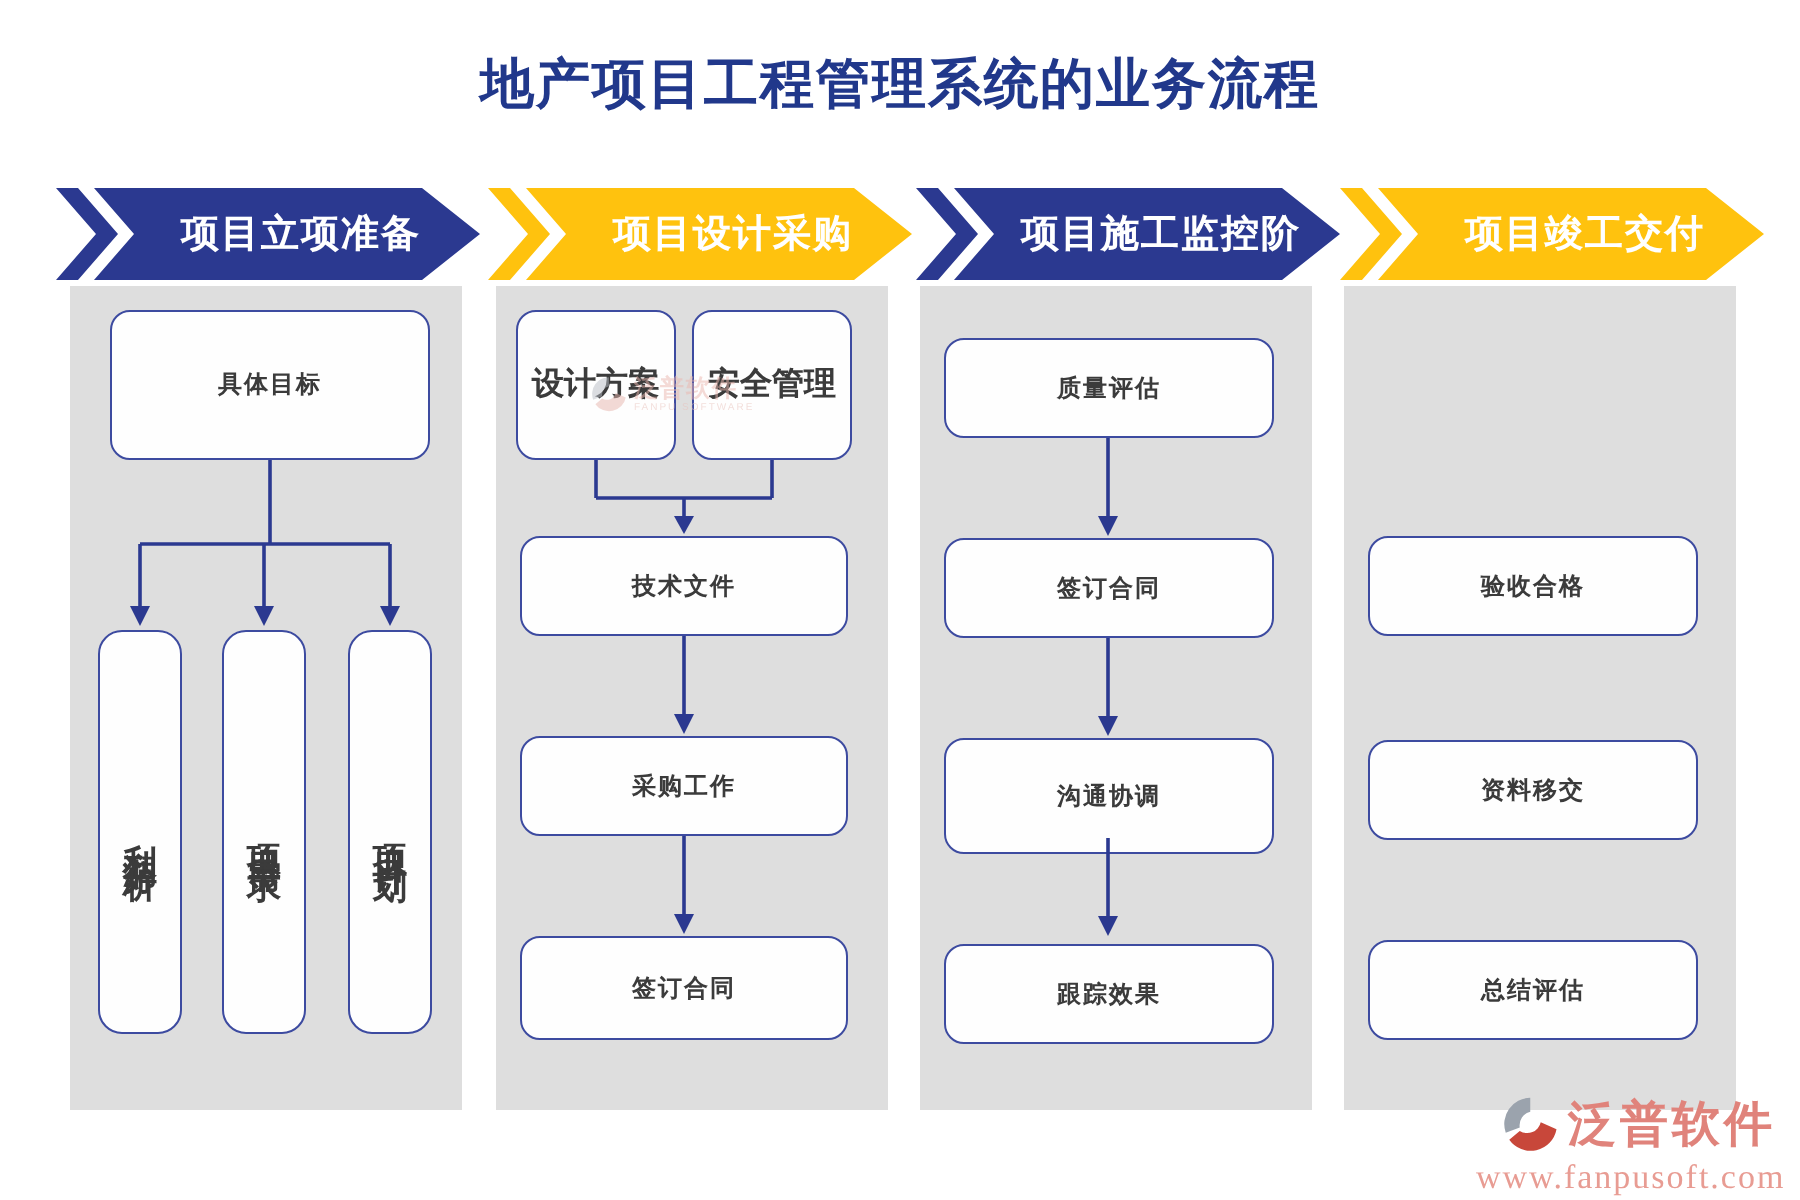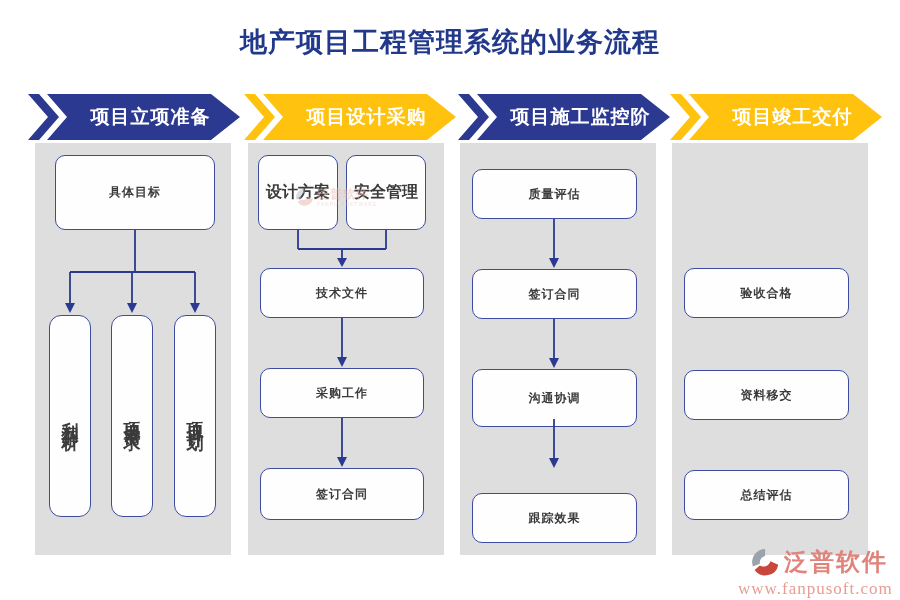--- a/index.html
+++ b/index.html
@@ -128,21 +128,21 @@
       <polygon points="89,115 99,115 94,124"></polygon>
     <path d="M94,175 V215"></path>
       <polygon points="89,214 99,214 94,224"></polygon>
     <path d="M94,275 V315"></path>
       <polygon points="89,314 99,314 94,324"></polygon>
   </svg>
 
   <div class="fbox" style="left:472px;top:169px;width:165px;height:50px">质量评估</div>
   <div class="fbox" style="left:472px;top:269px;width:165px;height:50px">签订合同</div>
   <div class="fbox" style="left:472px;top:369px;width:165px;height:58px">沟通协调</div>
-  <div class="fbox" style="left:472px;top:493px;width:165px;height:50px">跟踪效果</div>
+  <div class="fbox" style="left:472px;top:472px;width:165px;height:50px">跟踪效果</div>
 
   <svg class="conn" style="left:460px" width="196" height="412">
     <path d="M94,76 V116"></path>
       <polygon points="89,115 99,115 94,125"></polygon>
     <path d="M94,176 V216"></path>
       <polygon points="89,215 99,215 94,225"></polygon>
     <path d="M94,276 V316"></path>
       <polygon points="89,315 99,315 94,325"></polygon>
   </svg>
 

